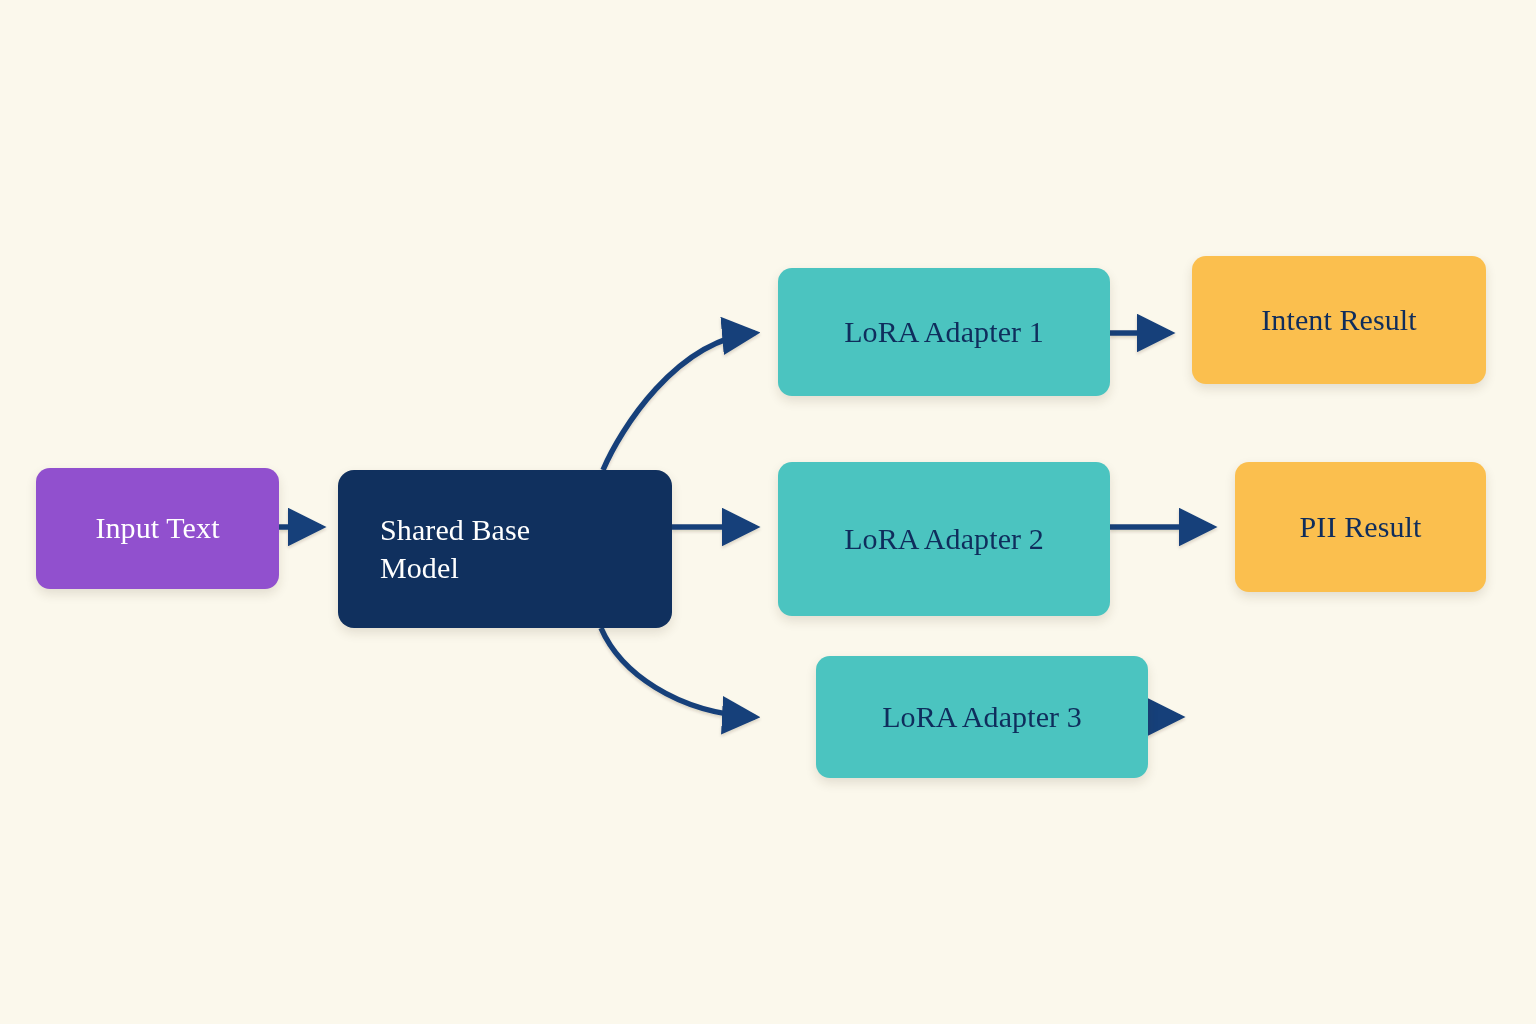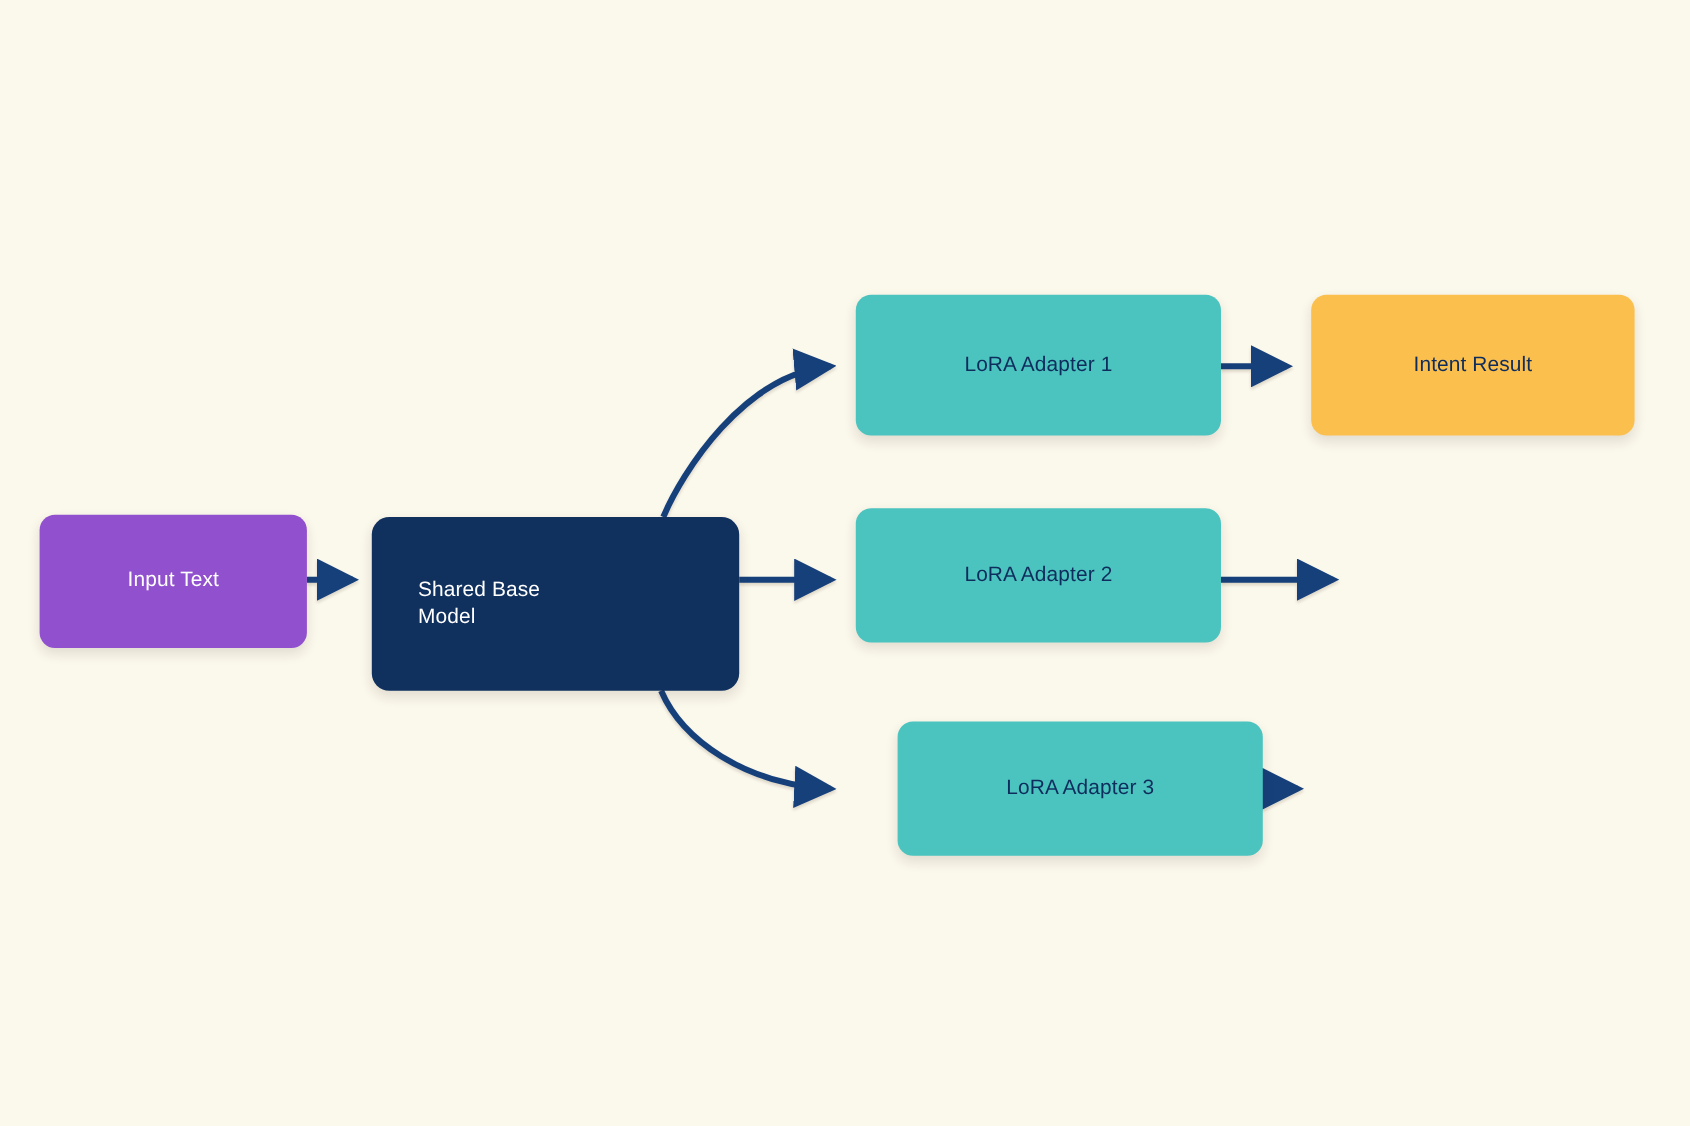--- a/index.html
+++ b/index.html
@@ -26,25 +26,26 @@
   }
   .node {
     position: absolute;
     box-sizing: border-box;
     border-radius: 14px;
     display: flex;
     align-items: center;
     box-shadow: 0 5px 11px rgba(60, 50, 20, 0.13);
   }
   .node-label {
-    font-size: 19px;
+    font-size: 30px;
     font-weight: 400;
     letter-spacing: 0.1px;
     line-height: 1.28;
     white-space: pre-line;
+    font-family: Liberation Serif, serif;
   }
   
   .node.input {
     left: 36px;
     top: 468px;
     width: 243px;
     height: 121px;
     background: #9150ce;
     justify-content: center;
   }
@@ -72,32 +73,32 @@
     left: 778px;
     width: 332px;
     background: #4bc4c0;
     justify-content: center;
   }
   .node.adapter .node-label {
     color: #0f2d5c;
     text-align: center;
   }
   .node.adapter.r1 { top: 268px; height: 128px; }
-  .node.adapter.r2 { top: 462px; height: 122px; }
+  .node.adapter.r2 { top: 462px; height: 154px; }
   .node.adapter.r3 { top: 656px; height: 122px; margin-left: 38px; }
   
   .node.result {
     background: #fbbf4e;
     justify-content: center;
   }
   .node.result .node-label {
     color: #0f2d5c;
     text-align: center;
   }
-  .node.result.r1 { left: 1192px; top: 268px; width: 294px; height: 128px; }
+  .node.result.r1 { left: 1192px; top: 256px; width: 294px; height: 128px; }
   .node.result.r2 { left: 1235px; top: 462px; width: 251px; height: 130px; }
   .node.result.r3 { left: 1202px; top: 656px; width: 284px; height: 122px; }
 </style>
 </head>
 <body>
 
 <div id="canvas">
 
   <svg id="edge-layer" width="1536" height="1024" viewBox="0 0 1536 1024" xmlns="http://www.w3.org/2000/svg">
     <defs>
@@ -145,15 +146,18 @@
   </div>
 
   <div class="node adapter r3">
     <span class="node-label">LoRA Adapter 3</span>
   </div>
 
   <div class="node result r1">
     <span class="node-label">Intent Result</span>
   </div>
 
+  <div class="node result r2">
+    <span class="node-label">PII Result</span>
+  </div>
 
 
 </div>
 
 </body></html>

